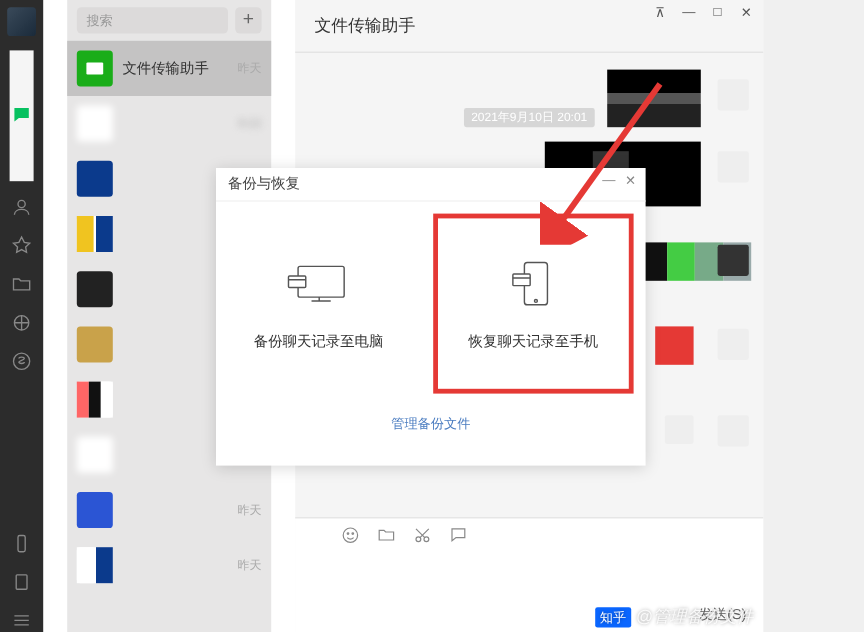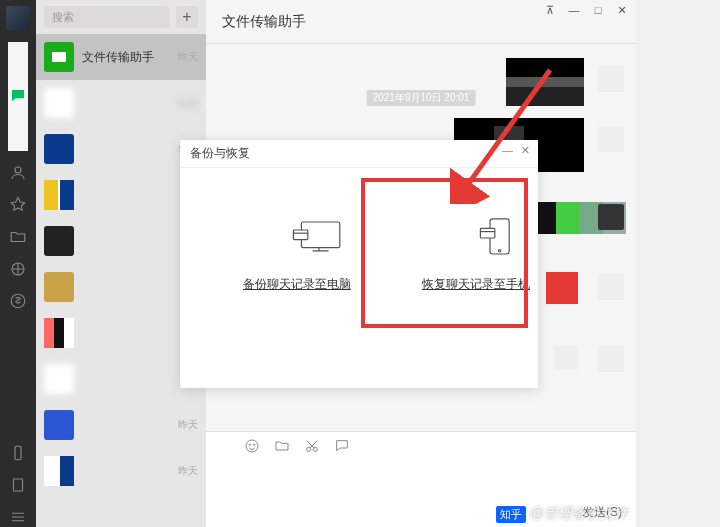--- a/index.html
+++ b/index.html
@@ -1,18 +1,18 @@
 <!DOCTYPE html>
 <html><head>
 <meta charset="utf-8">
 <style>
 * { box-sizing: border-box; margin: 0; padding: 0; }
 body { font-family: "Microsoft YaHei", sans-serif; font-size: 12px; color: #333; background: #f0f0f0; width: 720px; height: 527px; overflow: hidden; position: relative; }
 
-.appwin { display: flex; width: 636px; height: 527px; background: #fff; position: relative; }
+.appwin { display: flex; width: 636px; height: 527px; background: #fff; position: relative; gap: 20px; }
 
 
 .rail { width: 36px; background: #2c2c2c; display: flex; flex-direction: column; align-items: center; padding-top: 6px; gap: 12px; }
 .rail .avatar { width: 24px; height: 24px; background: linear-gradient(135deg,#3a4a5a,#1a2a3a); border-radius: 3px; }
 .rail .ic { width: 20px; height: 20px; display:flex; align-items:center; justify-content:center; color:#888; }
 .rail .ic.active { color:#07c160; }
 .rail .ic svg { width:18px; height:18px; stroke:#888; fill:none; stroke-width:1.5; }
 .rail .ic.active svg { fill:#07c160; stroke:#07c160; }
 .rail .spacer { flex:1; }
 .rail .ic.chat svg { fill:#07c160; stroke:none; }
@@ -59,21 +59,21 @@
 .toolbar { display:flex; gap:14px; padding:6px 12px; color:#666; }
 .toolbar svg{ width:16px;height:16px;stroke:#888;fill:none;stroke-width:1.5;}
 .sendbtn { position:absolute; bottom:6px; right:14px; color:#666; font-size:12px; }
 .noticetxt { position:absolute; right:120px; bottom:100px; color:#bbb; font-size:14px; }
 
 
 .modal { position:absolute; left:180px; top:140px; width:358px; height:248px; background:#fff; box-shadow:0 2px 12px rgba(0,0,0,.15); z-index:20; }
 .modalhead { height:28px; display:flex; align-items:center; padding:0 10px; font-size:12px; color:#444; border-bottom:1px solid #f0f0f0; position:relative; }
 .modalhead .mclose{ position:absolute; right:8px; top:4px; display:flex; gap:8px; color:#888; font-size:11px;}
 .modalbody { display:flex; height:170px; }
-.opt { flex:1; display:flex; flex-direction:column; align-items:flex-end; justify-content:center; gap:14px;text-decoration:underline; }
+.opt { flex:1; display:flex; flex-direction:column; align-items:center; justify-content:center; gap:14px; }
 .opt .olabel{ font-size:12px; color:#333; }
 .opt svg { width:64px; height:48px; stroke:#555; fill:none; stroke-width:1.5; }
 .opt.hl { outline:4px solid #e53935; outline-offset:-6px; margin:8px; }
 .modalfoot { text-align:center; padding:8px 0; }
 .modalfoot a { color:#4a7cc0; font-size:11px; text-decoration:none; }
 
 
 .arrow { position:absolute; z-index:30; left:450px; top:64px; pointer-events:none; }
 
 
@@ -281,20 +281,23 @@
       <div class="opt hl">
         <svg viewBox="0 0 80 56">
           <rect x="30" y="4" width="24" height="44" rx="3"></rect>
           <circle cx="42" cy="44" r="1.5"></circle>
           <rect x="18" y="16" width="18" height="12" rx="1" fill="#fff"></rect>
           <path d="M18 20h18"></path>
         </svg>
         <div class="olabel">恢复聊天记录至手机</div>
       </div>
     </div>
+    <div class="modalfoot">
+      <a>管理备份文件</a>
+    </div>
   </div>
 
   <svg class="arrow" width="110" height="140">
     <defs>
         <marker id="ah" markerWidth="12" markerHeight="12" refX="2" refY="5" orient="auto">
           <path d="M0 0L10 5L0 10z" fill="#e53935"></path>
         </marker>
       </defs>
     <line x1="100" y1="6" x2="14" y2="126" stroke="#e53935" stroke-width="5" marker-end="url(#ah)"></line>
   </svg>

